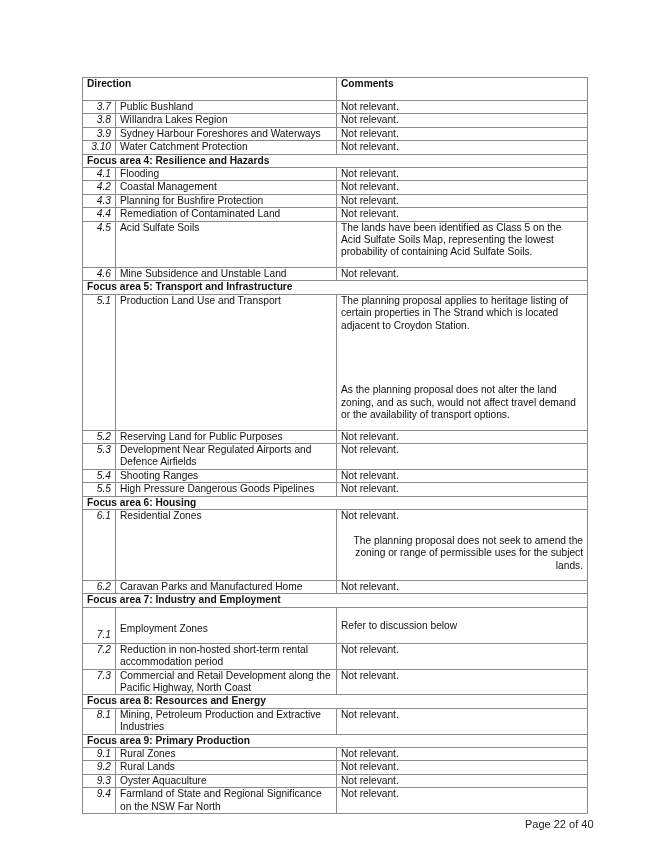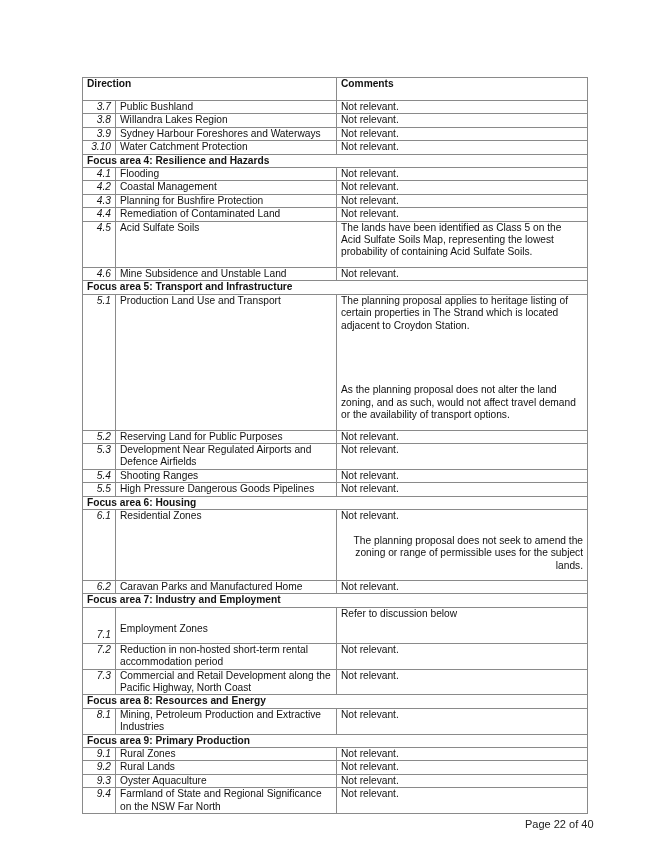--- a/index.html
+++ b/index.html
@@ -160,21 +160,21 @@
           <td>
             <span style="display: block;">Not relevant.</span>
           </td>
         </tr>
         <tr>
           <td colspan="3" class="focus">Focus area 7: Industry and Employment</td>
         </tr>
         <tr>
           <td class="num" style="padding-top: 19px; height: 16px; vertical-align: middle;">7.1</td>
           <td class="name" style="padding-top: 8px; height: 16px; vertical-align: middle;">Employment Zones</td>
-          <td style="padding-top: 0px; height: 16px;">
+          <td style="padding-top: 12px; height: 16px;">
             <span style="display: block;">Refer to discussion below</span>
           </td>
         </tr>
         <tr>
           <td class="num">7.2</td>
           <td class="name">Reduction in non-hosted short-term rental accommodation period</td>
           <td>
             <span style="display: block;">Not relevant.</span>
           </td>
         </tr>

